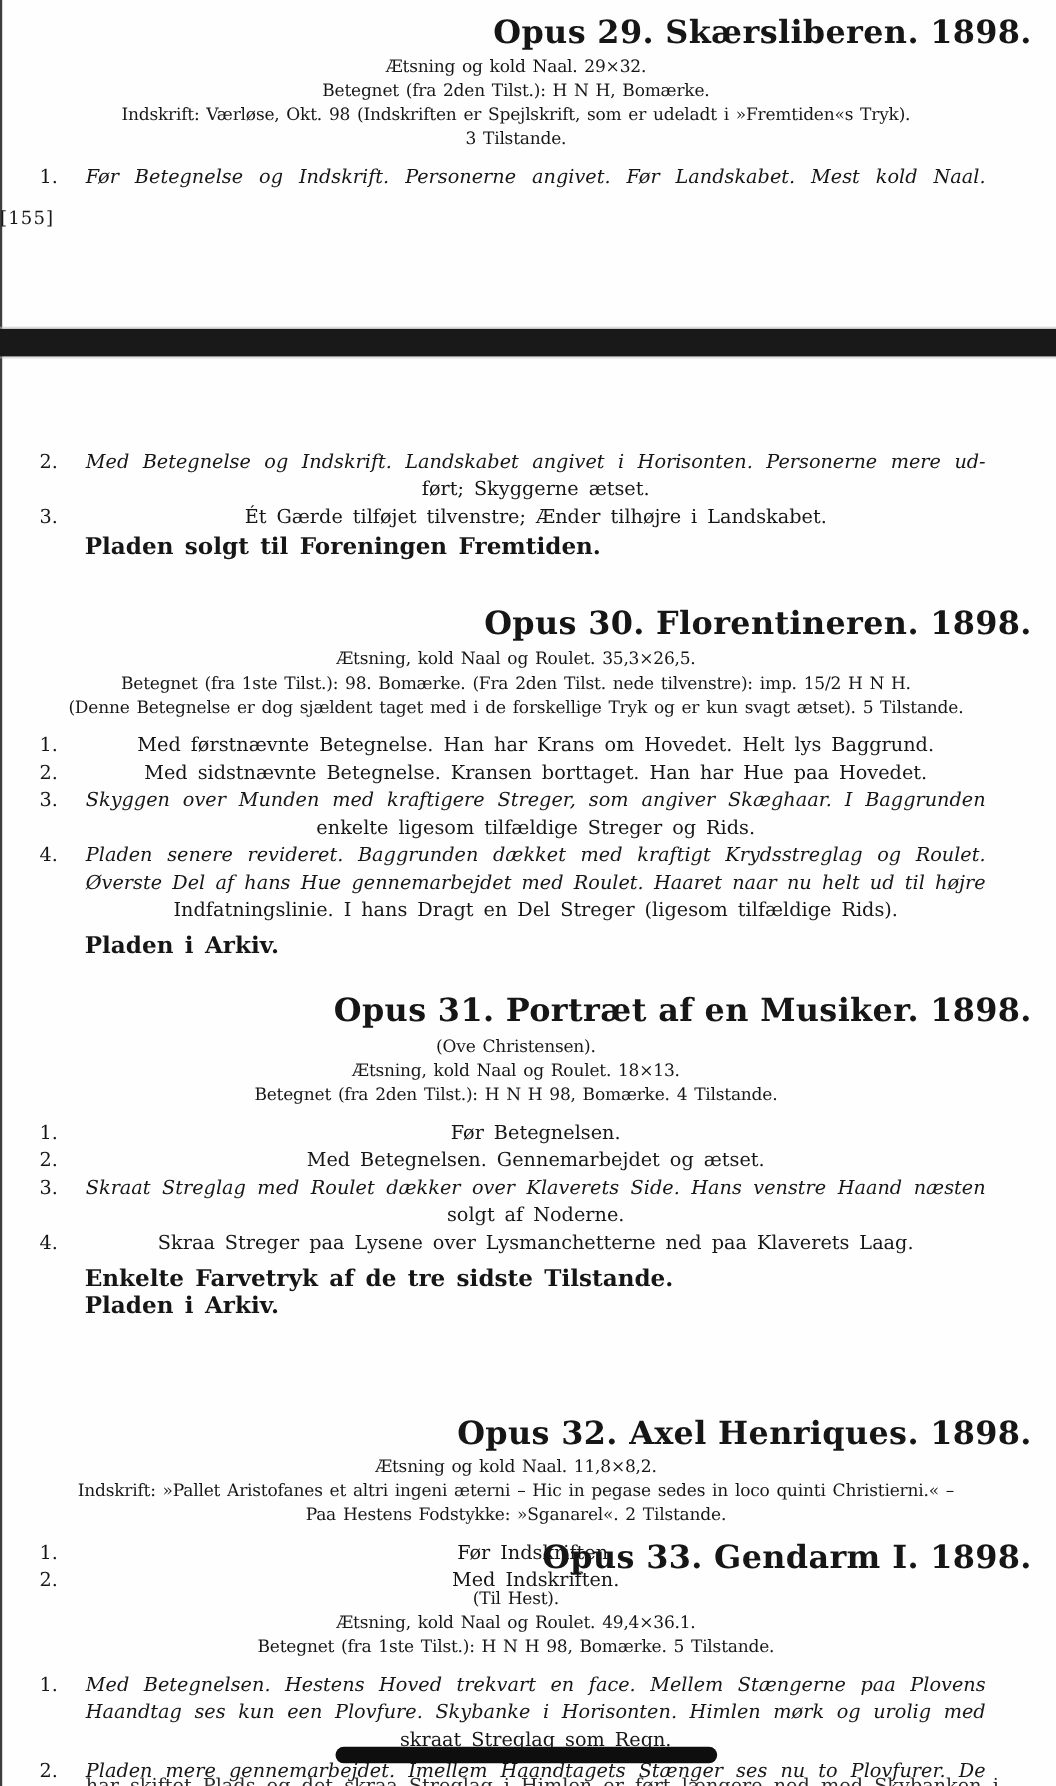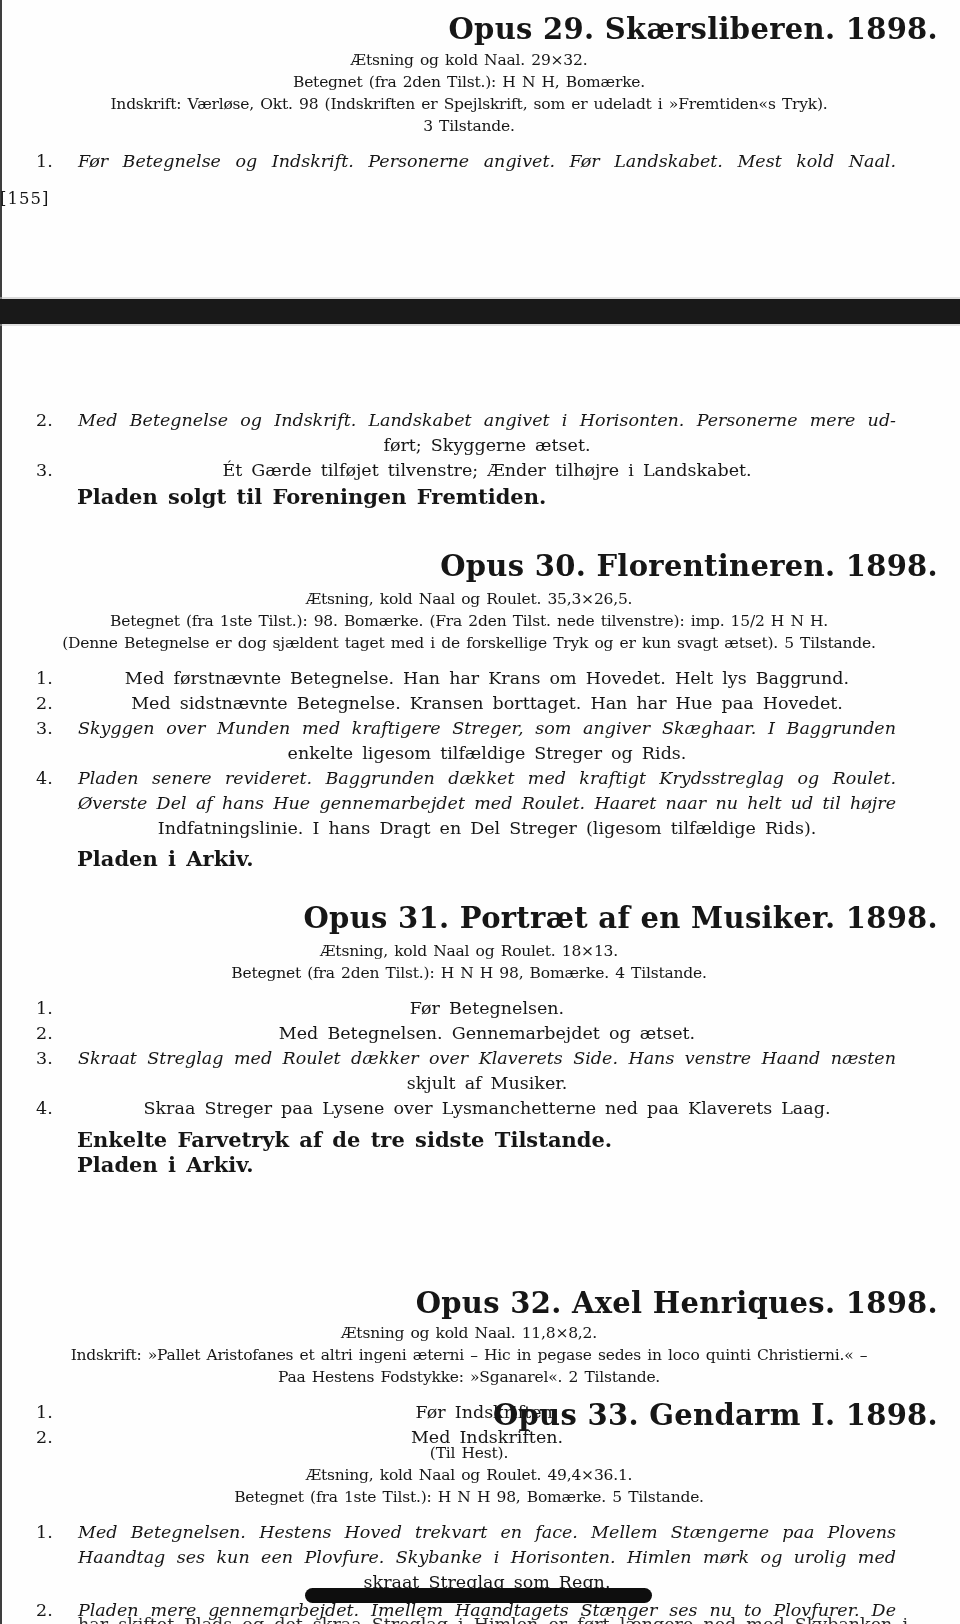--- a/index.html
+++ b/index.html
@@ -107,41 +107,42 @@
           <div class="ll">Indfatningslinie. I hans Dragt en Del Streger (ligesom tilfældige Rids).</div>
         </div>
       </li>
     </ol>
     <div class="note" style="margin-top:5px">Pladen i Arkiv.</div>
   </section>
 
   <section class="opus" style="top:901px">
     <h2 class="opus-title">Opus 31. Portræt af en Musiker. 1898.</h2>
     <div class="meta-block" style="margin-top:5px">
+      <div class="meta">(Ove Christensen).</div>
       <div class="meta">Ætsning, kold Naal og Roulet. 18×13.</div>
       <div class="meta">Betegnet (fra 2den Tilst.): H N H 98, Bomærke. 4 Tilstande.</div>
     </div>
     <ol class="items" style="margin-top:9px">
       <li class="item">
         <span class="num">1.</span>
         <div class="txt">
             <div class="ll">Før Betegnelsen.</div>
           </div>
       </li>
       <li class="item">
         <span class="num">2.</span>
         <div class="txt">
             <div class="ll">Med Betegnelsen. Gennemarbejdet og ætset.</div>
           </div>
       </li>
       <li class="item">
         <span class="num">3.</span>
         <div class="txt">
           <div class="jl">Skraat Streglag med Roulet dækker over Klaverets Side. Hans venstre Haand næsten</div>
-          <div class="ll">skjult af Musiker.</div>
+          <div class="ll">solgt af Noderne.</div>
         </div>
       </li>
       <li class="item">
         <span class="num">4.</span>
         <div class="txt">
             <div class="ll">Skraa Streger paa Lysene over Lysmanchetterne ned paa Klaverets Laag.</div>
           </div>
       </li>
     </ol>
     <div class="note" style="margin-top:6px">Enkelte Farvetryk af de tre sidste Tilstande.</div>

